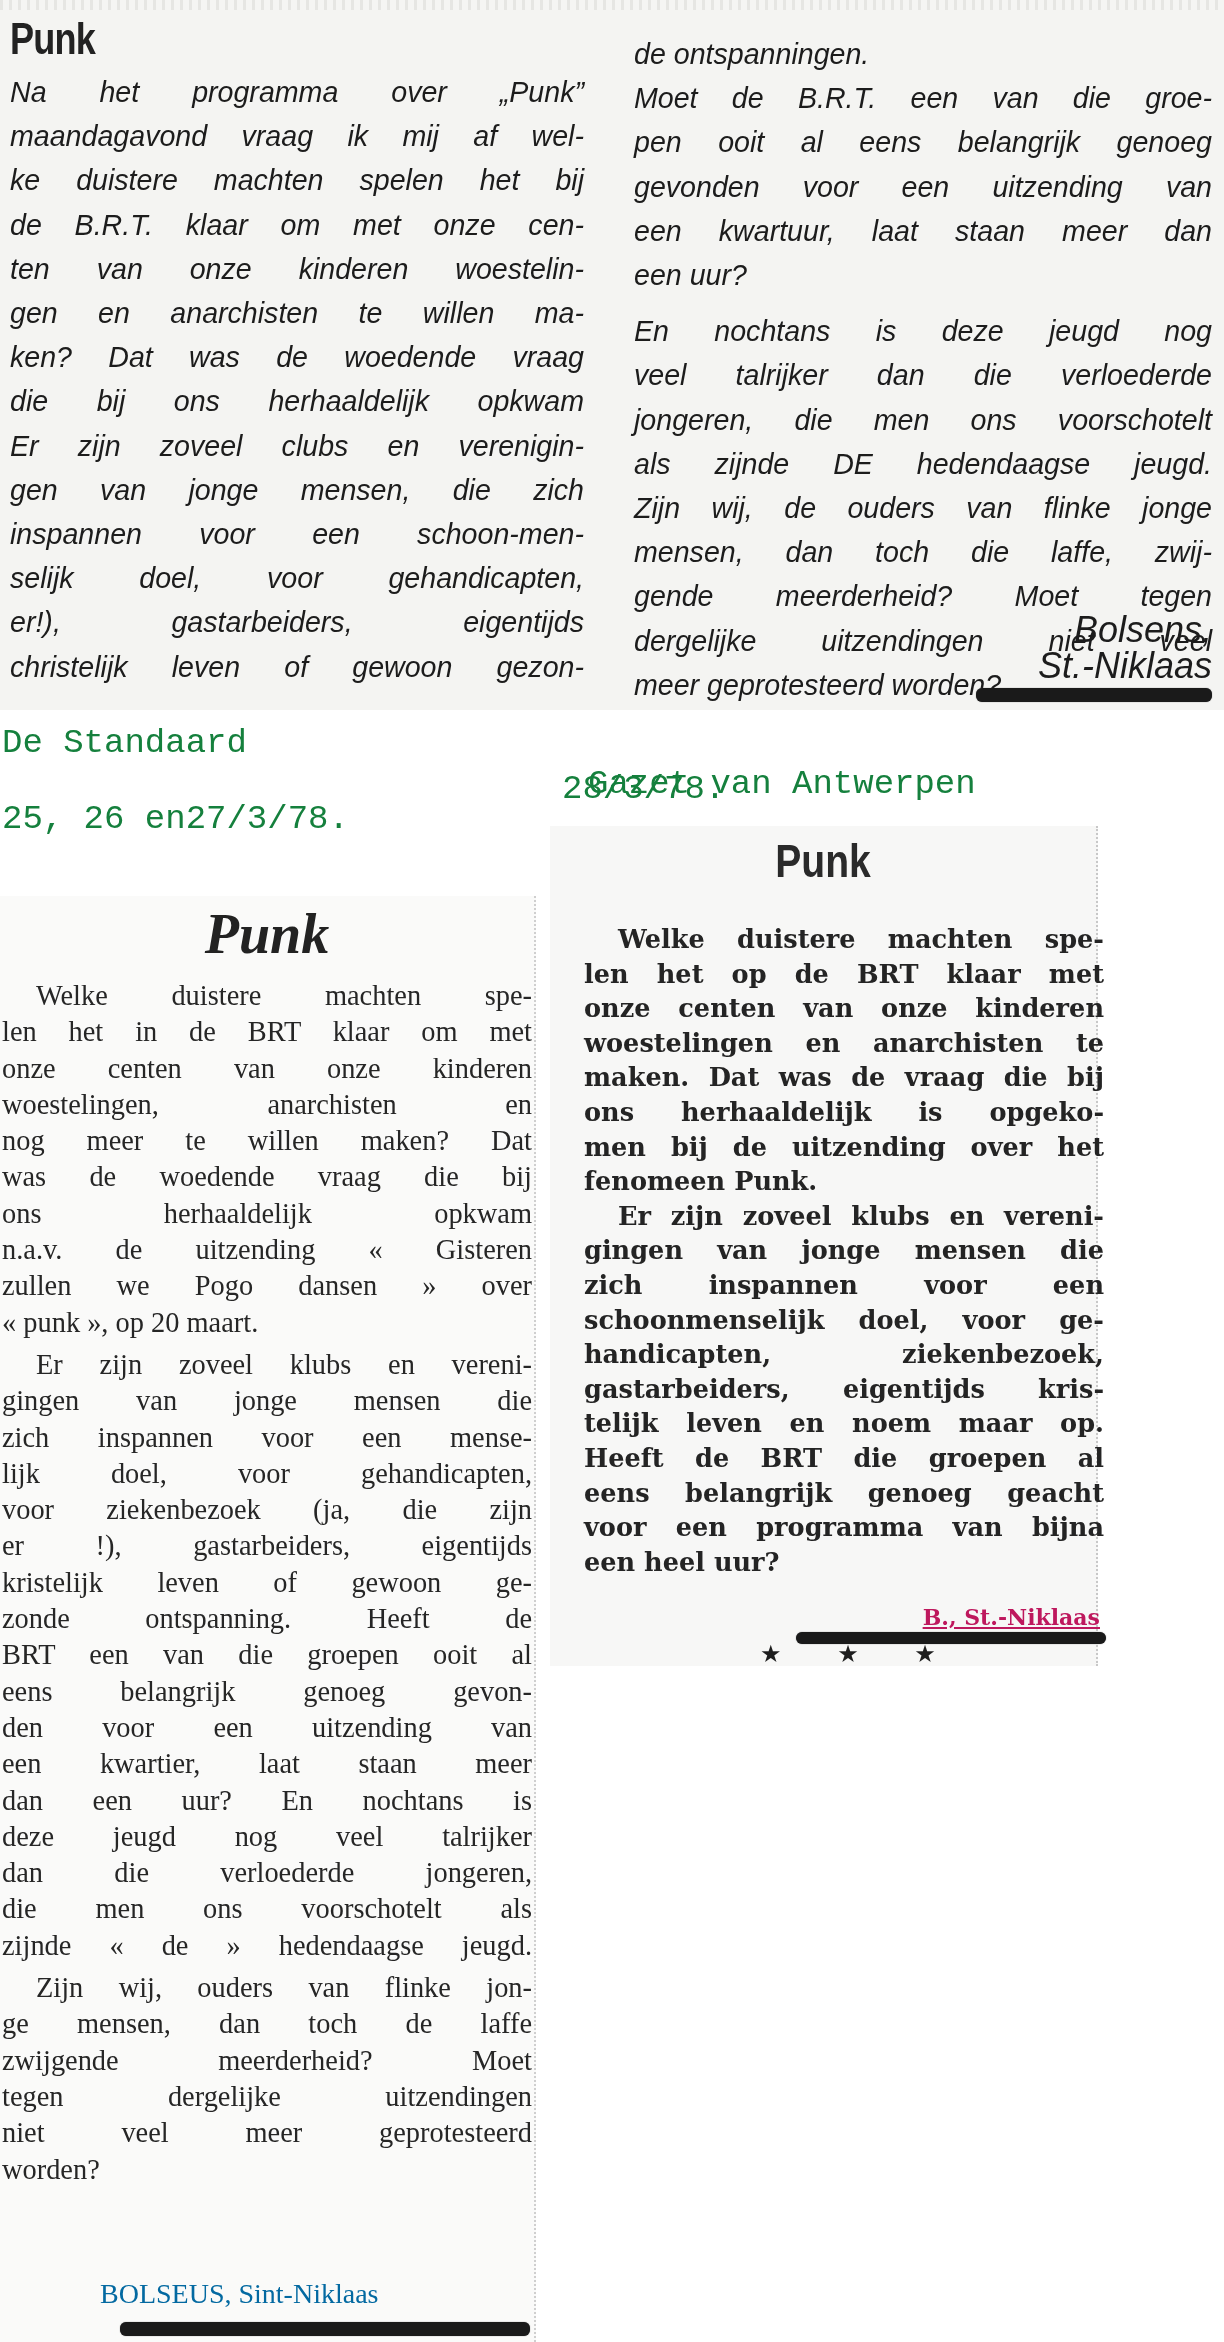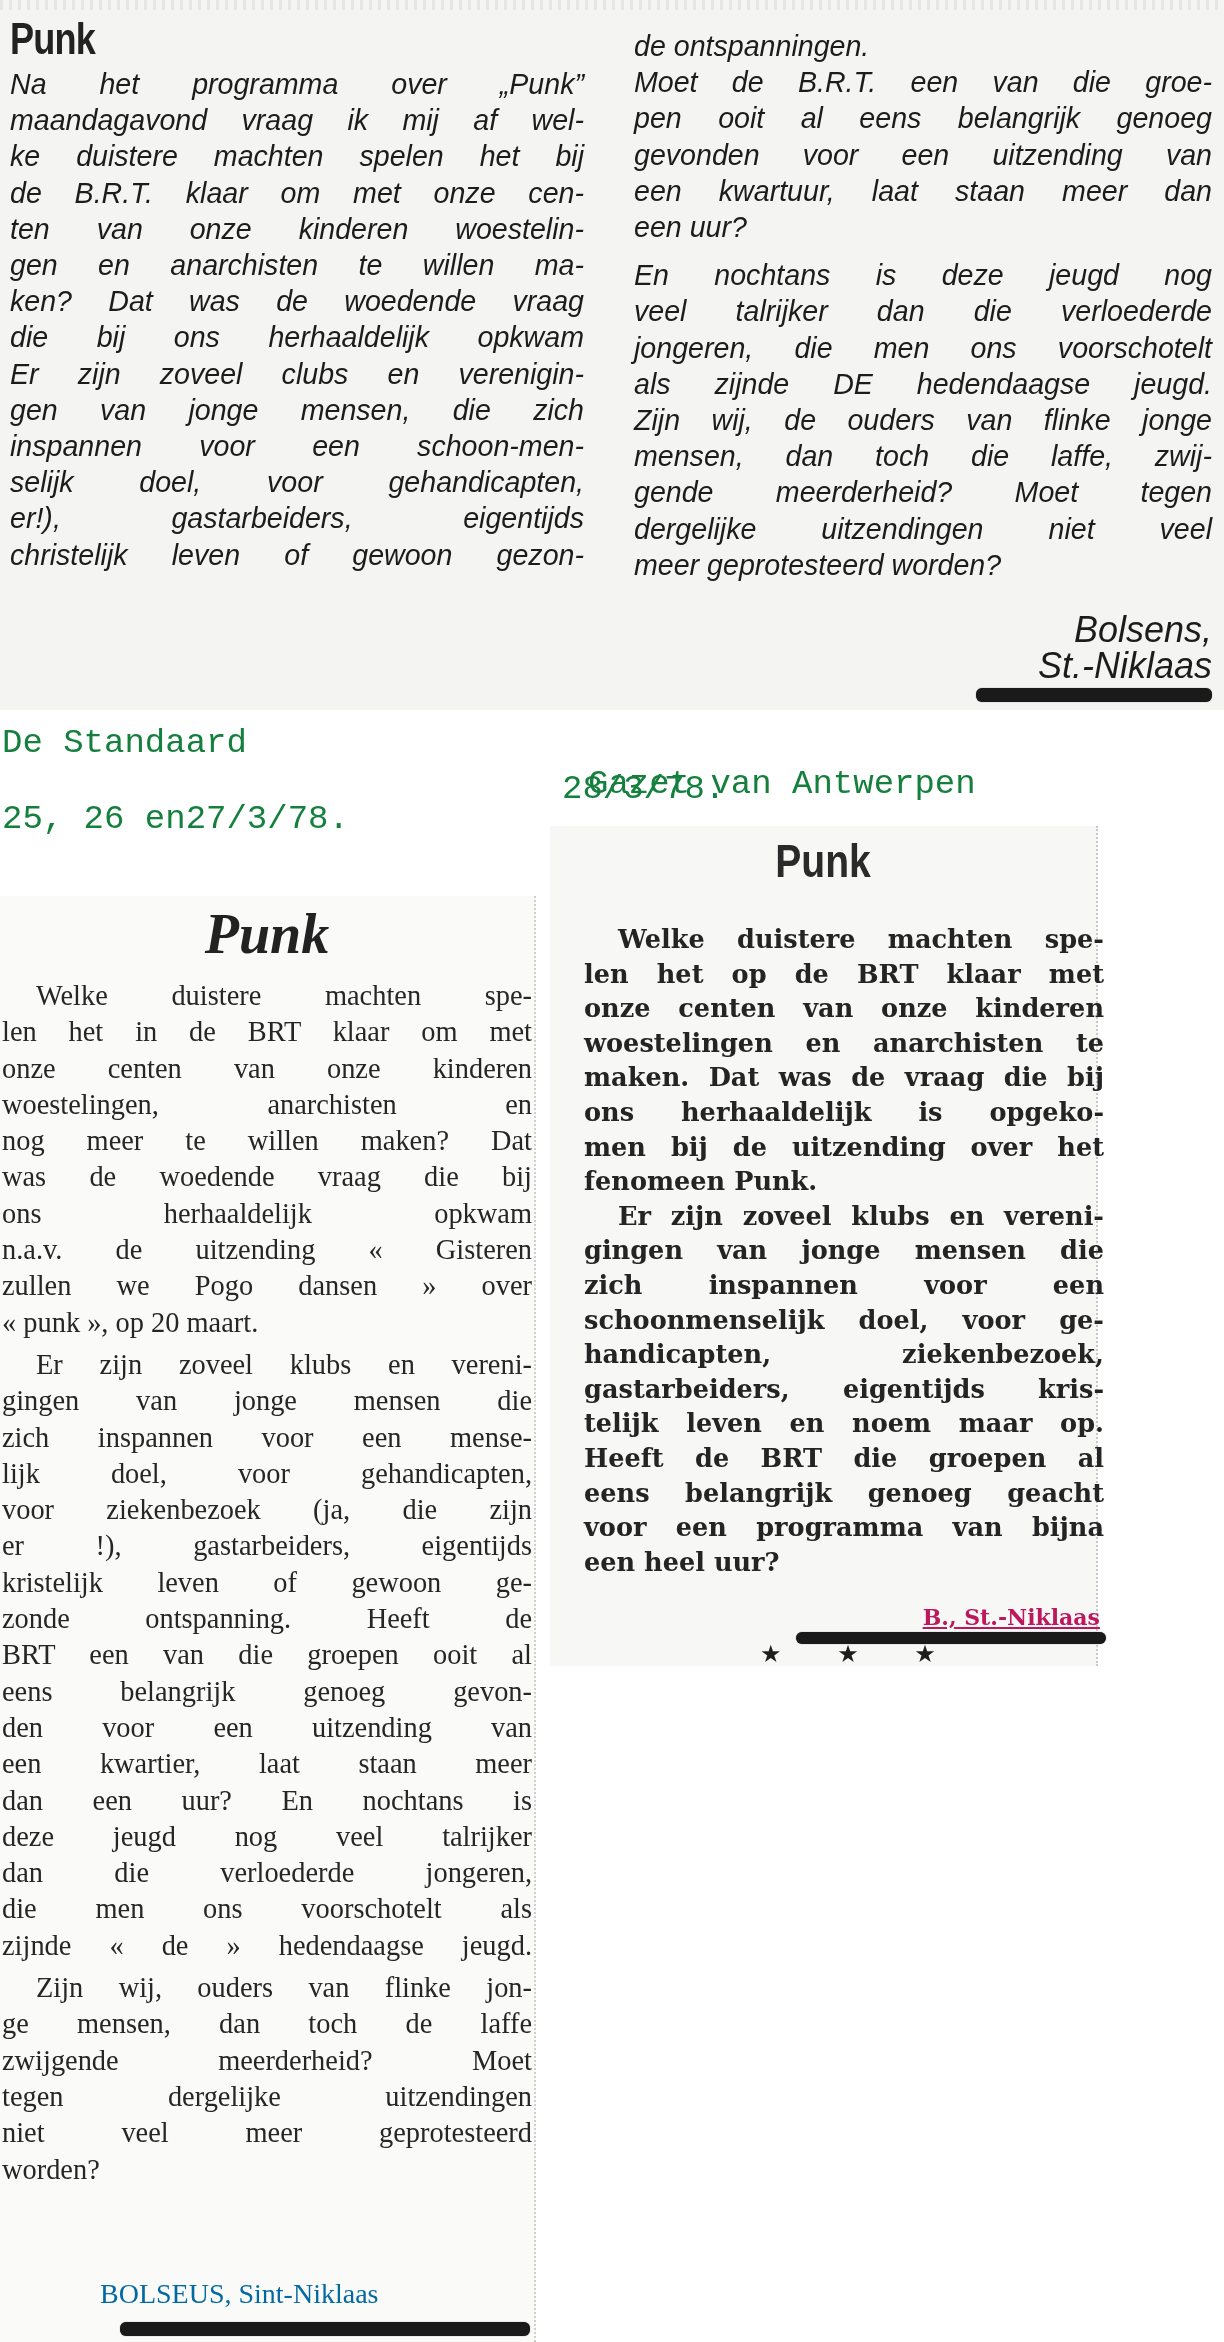--- a/index.html
+++ b/index.html
@@ -34,21 +34,21 @@
     }
     .top-col {
       font-family: "Liberation Sans", sans-serif;
       font-style: italic;
       font-size: 28.6px;
       line-height: 36.2px;
       color: #1c1c1c;
       text-align: justify;
       text-align-last: justify;
     }
-    .top-col .ln { display: block; white-space: nowrap; text-align: justify; text-align-last: justify; }
+    .top-col .ln { display: block; white-space: nowrap; text-align: justify; text-align-last: justify; margin-top: 8px; }
     .top-col .ln.left { text-align-last: left; }
     .top-left  { left: 10px;  top: 66px;  width: 574px; }
     .top-right { left: 634px; top: 28px;  width: 578px; }
     .gap { display:block; height: 12px; }
     .sig-italic {
       font-family: "Liberation Sans", sans-serif;
       font-style: italic;
       font-size: 36px;
       line-height: 36px;
       text-align: right;

